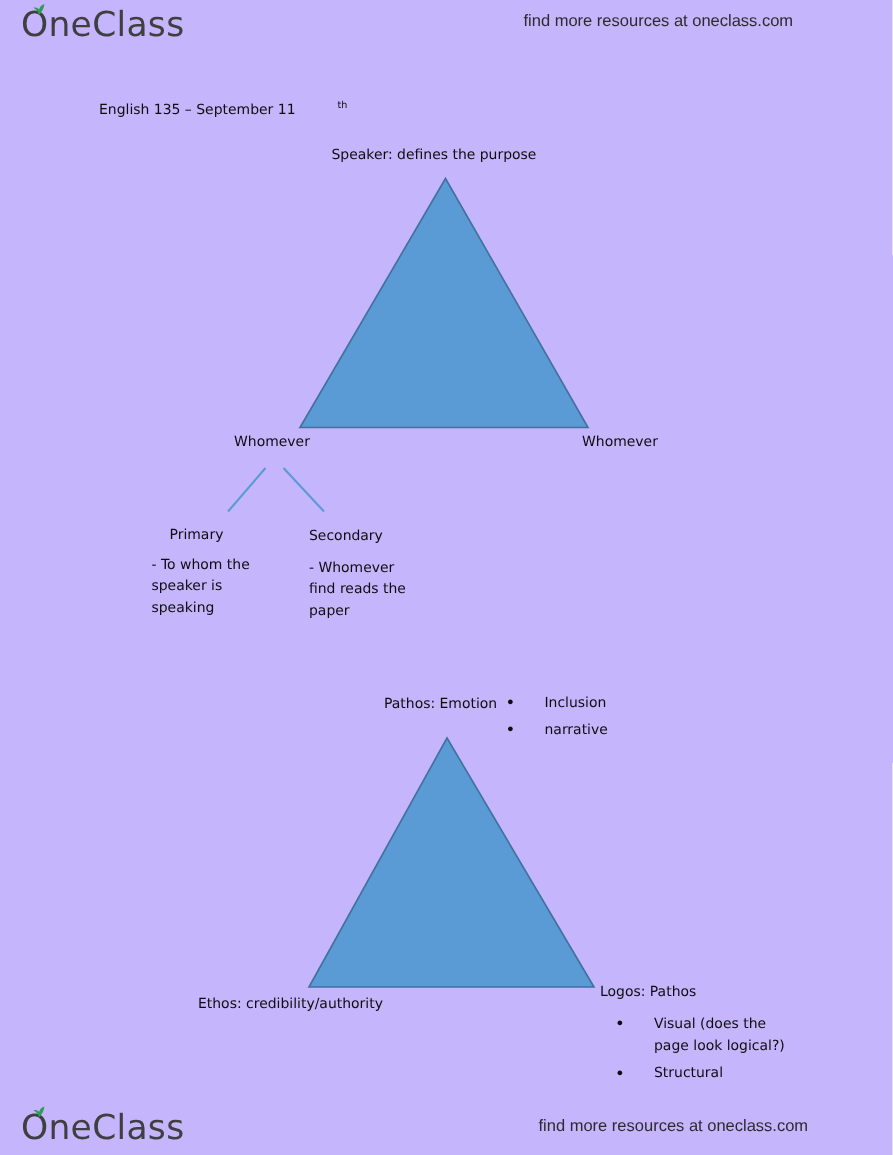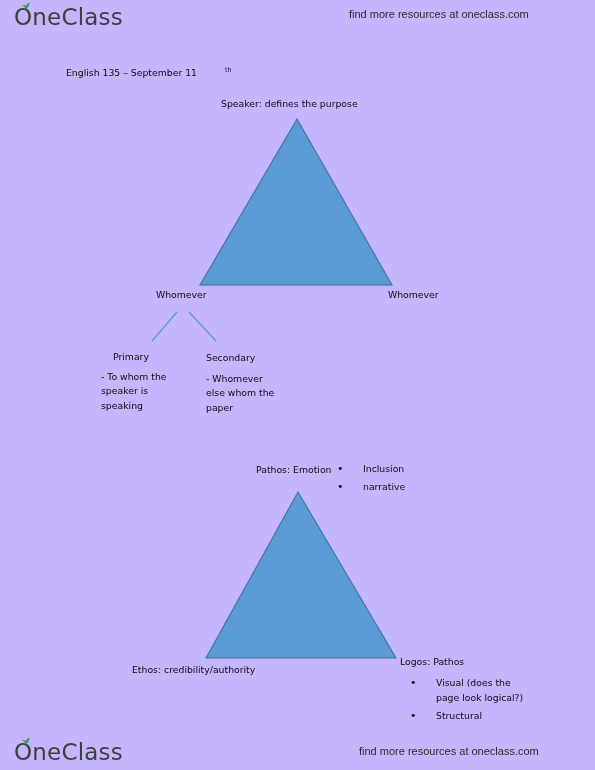--- a/index.html
+++ b/index.html
@@ -139,21 +139,21 @@
     </svg>
   </div>
 
   <div class="note nowrap" style="left:113px; top:350px;">Primary</div>
   <div class="note" style="left:101px; top:370px; width:80px;">- To whom the
 speaker is
 speaking</div>
 
   <div class="note nowrap" style="left:206px; top:351px;text-align:right;">Secondary</div>
   <div class="note" style="left:206px; top:372px; width:82px;">- Whomever
-else whom the
+find reads the
 paper</div>
 
   <div class="note nowrap" style="left:256px; top:463px;">Pathos: Emotion</div>
 
   <ul class="bullets" id="pathos-bullets">
     <li>Inclusion</li>
     <li>narrative</li>
   </ul>
 
   <div class="triangle" style="left:203px; top:489px;">

